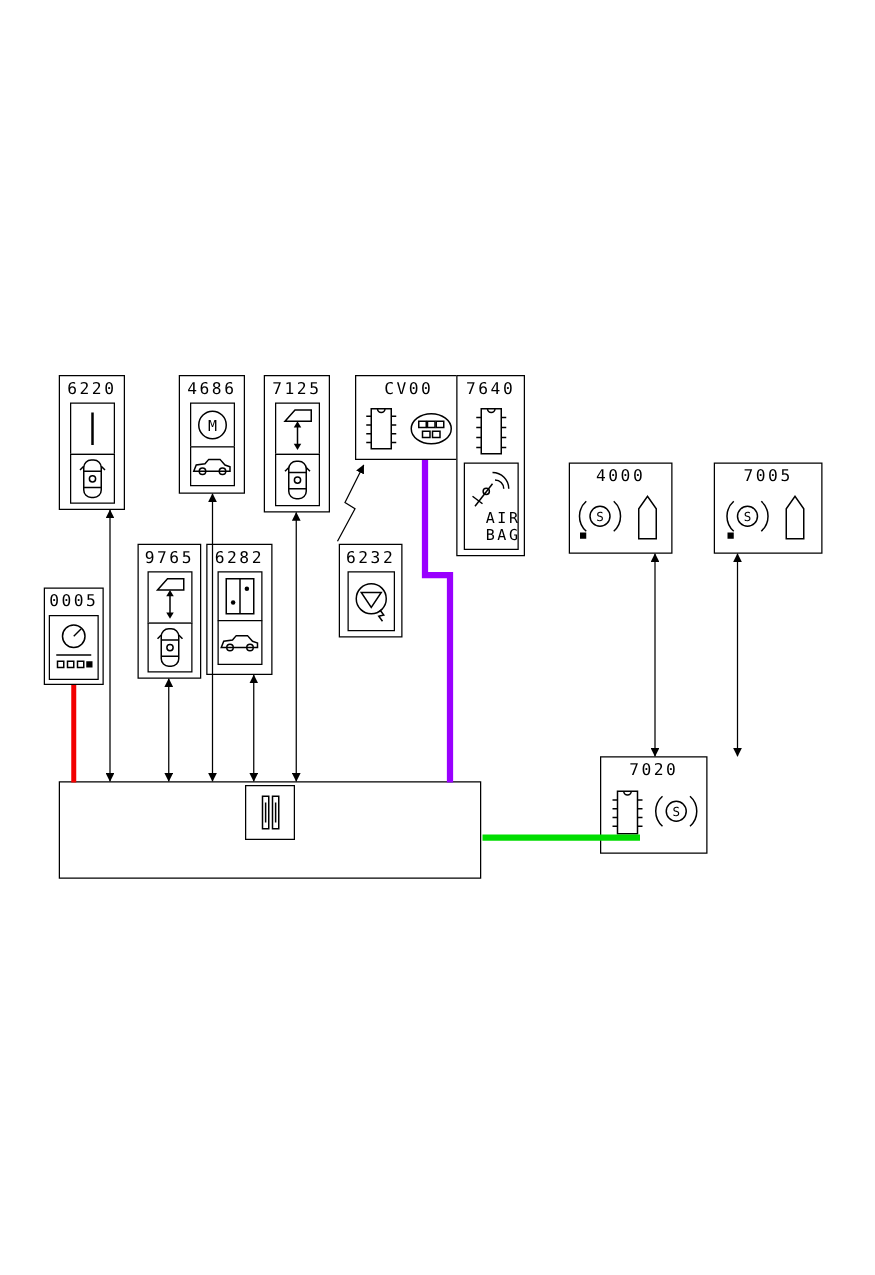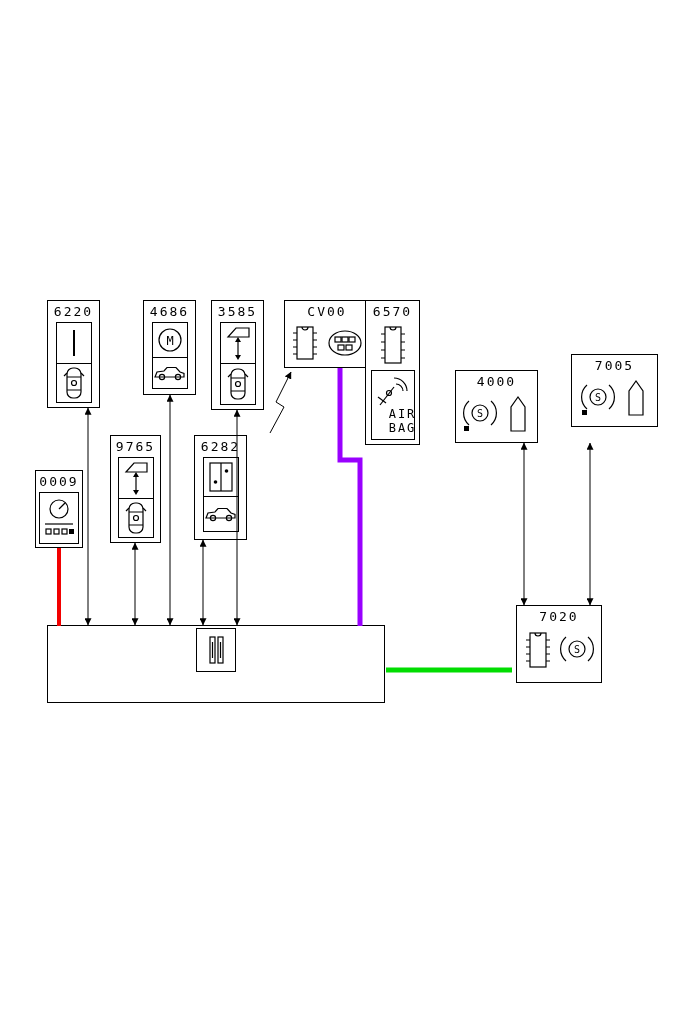--- a/index.html
+++ b/index.html
@@ -57,21 +57,21 @@
         <svg class="icon" width="34" height="18" viewBox="0 0 34 18">
           <path d="M2 13 L4 8 L11 7 L14 3.5 L23 3.5 L27 8 L31 9.5 L31 13 Z"></path>
           <circle cx="9" cy="13" r="2.6"></circle>
             <circle cx="25" cy="13" r="2.6"></circle>
         </svg>
       </div>
     </div>
   </div>
 
   <div class="node" style="left:211px;top:300px;width:53px;height:110px">
-    <div class="title">3585</div>
+    <div class="title">7125</div>
     <div class="cellcol">
       <div class="cell" style="width:36px;height:42px">
         <svg class="icon" width="32" height="38" viewBox="0 0 32 38">
           <polygon points="6,13 14,4 27,4 27,13"></polygon>
           <line x1="16" y1="17" x2="16" y2="32"></line>
           <path d="M16 13 l-3 5 h6 z" fill="#000" stroke="none"></path>
           <path d="M16 36 l-3 -5 h6 z" fill="#000" stroke="none"></path>
         </svg>
       </div>
       <div class="cell" style="width:36px;height:42px">
@@ -98,21 +98,21 @@
         <rect x="10" y="12" width="6" height="5"></rect>
         <rect x="17" y="12" width="6" height="5"></rect>
         <rect x="24" y="12" width="6" height="5"></rect>
         <rect x="13" y="20" width="6" height="5"></rect>
         <rect x="21" y="20" width="6" height="5"></rect>
       </svg>
     </div>
   </div>
 
   <div class="node" style="left:365px;top:300px;width:55px;height:145px">
-    <div class="title">6570</div>
+    <div class="title">7640</div>
     <div class="cellcol">
       <svg class="icon" width="30" height="46" viewBox="0 0 30 46">
         <rect x="7" y="5" width="16" height="36"></rect>
         <path d="M12 5 a3 3 0 0 0 6 0"></path>
         <path d="M7 12 h-4 M7 20 h-4 M7 28 h-4 M7 36 h-4 M23 12 h4 M23 20 h4 M23 28 h4 M23 36 h4"></path>
       </svg>
       <div class="cell" style="width:44px;height:70px;margin-top:2px">
         <svg class="icon" width="38" height="32" viewBox="0 0 38 32">
           <line x1="6" y1="30" x2="20" y2="12"></line>
           <circle cx="15" cy="18" r="2.5"></circle>
@@ -135,38 +135,38 @@
         <path d="M8 8 a16 16 0 0 0 0 24"></path>
         <path d="M30 8 a16 16 0 0 1 0 24"></path>
         <rect x="3" y="33" width="5" height="5" fill="#000" stroke="none"></rect>
       </svg>
       <svg class="icon" width="28" height="42" viewBox="0 0 28 42">
         <polygon points="7,38 7,14 14,4 21,14 21,38"></polygon>
       </svg>
     </div>
   </div>
 
-  <div class="node" style="left:571px;top:354px;width:87px;height:73px">
+  <div class="node" style="left:571px;top:370px;width:87px;height:73px">
     <div class="title">7005</div>
     <div class="iconrow">
       <svg class="icon" width="38" height="42" viewBox="0 0 38 42">
         <circle cx="19" cy="20" r="8"></circle>
         <text x="19" y="24" font-size="10" text-anchor="middle">S</text>
         <path d="M8 8 a16 16 0 0 0 0 24"></path>
         <path d="M30 8 a16 16 0 0 1 0 24"></path>
         <rect x="3" y="33" width="5" height="5" fill="#000" stroke="none"></rect>
       </svg>
       <svg class="icon" width="28" height="42" viewBox="0 0 28 42">
         <polygon points="7,38 7,14 14,4 21,14 21,38"></polygon>
       </svg>
     </div>
   </div>
 
   <div class="node" style="left:35px;top:470px;width:48px;height:78px">
-    <div class="title">0009</div>
+    <div class="title">0005</div>
     <div class="cellcol">
       <div class="cell" style="width:40px;height:52px">
         <svg class="icon" width="36" height="48" viewBox="0 0 36 48">
           <circle cx="18" cy="15" r="9"></circle>
           <line x1="18" y1="15" x2="24" y2="9"></line>
           <path d="M4 30 h28"></path>
           <rect x="5" y="35" width="5" height="5"></rect>
           <rect x="13" y="35" width="5" height="5"></rect>
           <rect x="21" y="35" width="5" height="5"></rect>
           <rect x="28" y="35" width="5" height="5" fill="#000" stroke="none"></rect>
@@ -190,55 +190,67 @@
         <svg class="icon" width="28" height="34" viewBox="0 0 28 34">
           <rect x="7" y="2" width="14" height="30" rx="6"></rect>
           <path d="M7 11 h14 M7 24 h14"></path>
           <circle cx="14" cy="17" r="2.5"></circle>
           <path d="M7 7 l-3 3 M21 7 l3 3"></path>
         </svg>
       </div>
     </div>
   </div>
 
-  <div class="node" style="left:194px;top:435px;width:53px;height:105px">
+  <div class="node" style="left:165px;top:435px;width:53px;height:105px">
     <div class="title">6282</div>
     <div class="cellcol">
       <div class="cell" style="width:36px;height:40px">
         <svg class="icon" width="30" height="34" viewBox="0 0 30 34">
           <rect x="4" y="3" width="22" height="28"></rect>
           <line x1="15" y1="3" x2="15" y2="31"></line>
           <circle cx="20.5" cy="11" r="1.8" fill="#000" stroke="none"></circle>
           <circle cx="9.5" cy="22" r="1.8" fill="#000" stroke="none"></circle>
         </svg>
       </div>
       <div class="cell" style="width:36px;height:36px">
         <svg class="icon" width="34" height="18" viewBox="0 0 34 18">
           <path d="M2 13 L4 8 L11 7 L14 3.5 L23 3.5 L27 8 L31 9.5 L31 13 Z"></path>
           <circle cx="9" cy="13" r="2.6"></circle>
             <circle cx="25" cy="13" r="2.6"></circle>
         </svg>
       </div>
     </div>
   </div>
 
+  <div class="node" style="left:271px;top:435px;width:51px;height:75px">
+    <div class="title">6232</div>
+    <div class="cellcol">
+      <div class="cell" style="width:38px;height:48px">
+        <svg class="icon" width="34" height="44" viewBox="0 0 34 44">
+          <circle cx="17" cy="20" r="12"></circle>
+          <polygon points="9,15 25,15 17,27"></polygon>
+          <path d="M24 29 l3 4 l-4 1 l3 4"></path>
+        </svg>
+      </div>
+    </div>
+  </div>
 
   <div class="node" style="left:47px;top:625px;width:338px;height:78px">
     <div class="cellcol">
       <div class="cell" style="width:40px;height:44px">
         <svg class="icon" width="34" height="40" viewBox="0 0 34 40">
           <rect x="11" y="7" width="5" height="26"></rect>
           <rect x="19" y="7" width="5" height="26"></rect>
           <path d="M13.5 12 v16 M21.5 12 v16"></path>
         </svg>
       </div>
     </div>
   </div>
 
-  <div class="node" style="left:516px;top:605px;width:86px;height:78px">
+  <div class="node" style="left:480px;top:605px;width:86px;height:78px">
     <div class="title">7020</div>
     <div class="iconrow">
       <svg class="icon" width="30" height="44" viewBox="0 0 30 44">
         <rect x="7" y="5" width="16" height="34"></rect>
         <path d="M12 5 a3 3 0 0 0 6 0"></path>
         <path d="M7 12 h-4 M7 19 h-4 M7 26 h-4 M7 33 h-4 M23 12 h4 M23 19 h4 M23 26 h4 M23 33 h4"></path>
       </svg>
       <svg class="icon" width="38" height="40" viewBox="0 0 38 40">
         <circle cx="19" cy="19" r="8"></circle>
         <text x="19" y="23" font-size="10" text-anchor="middle">S</text>

